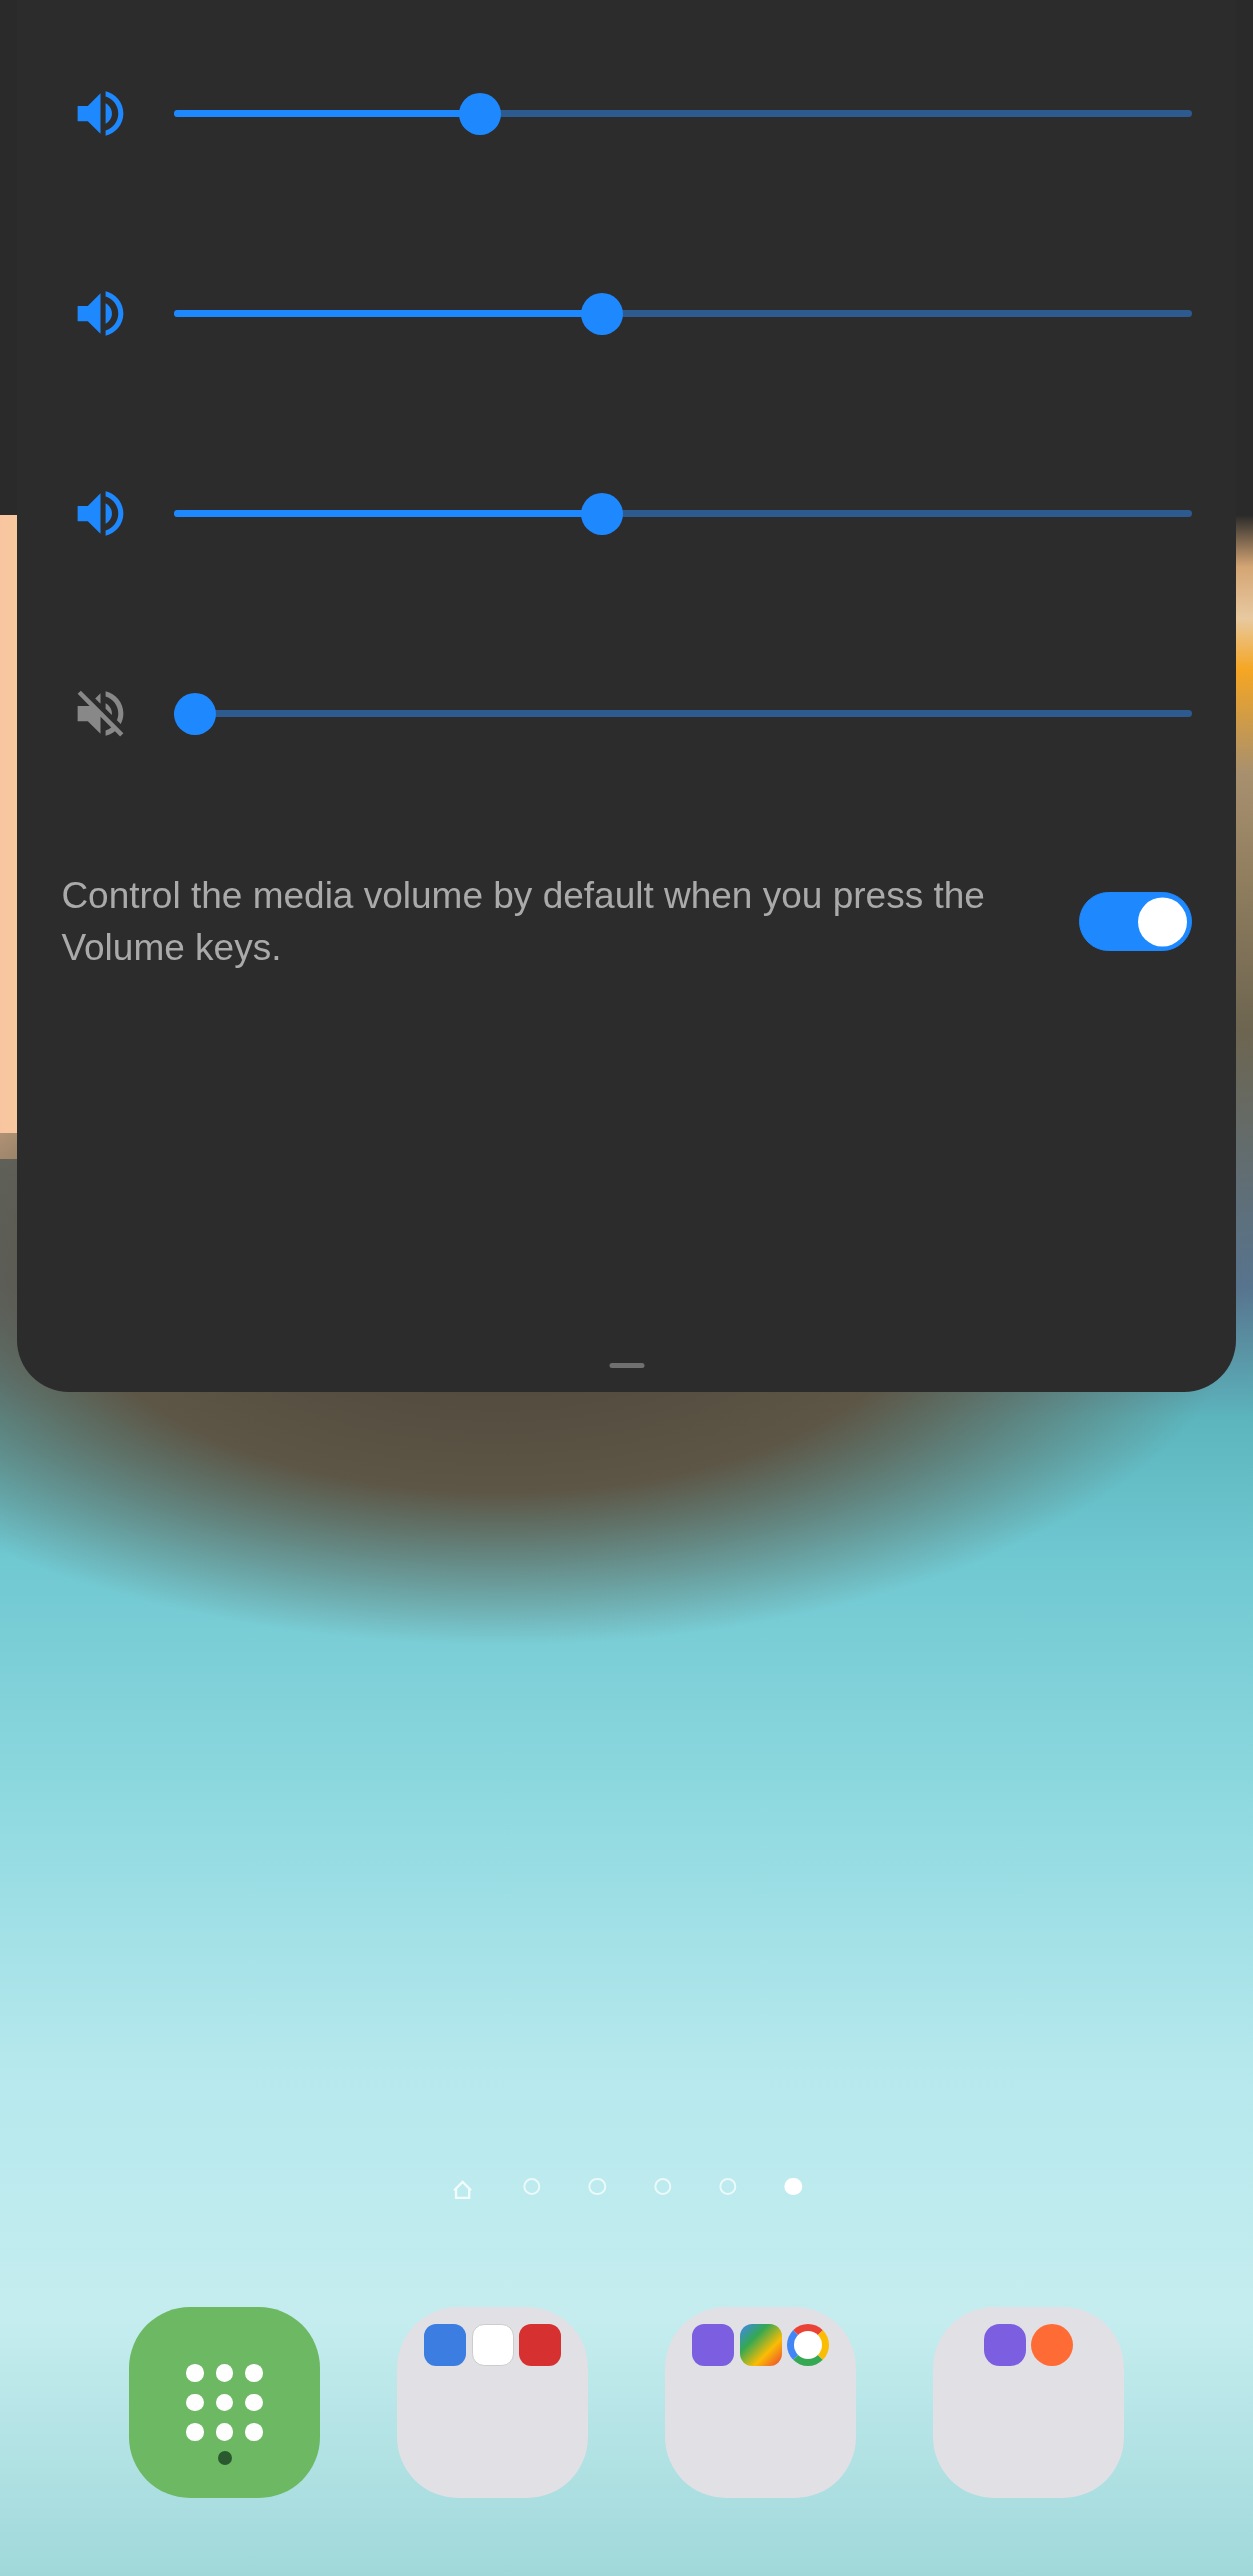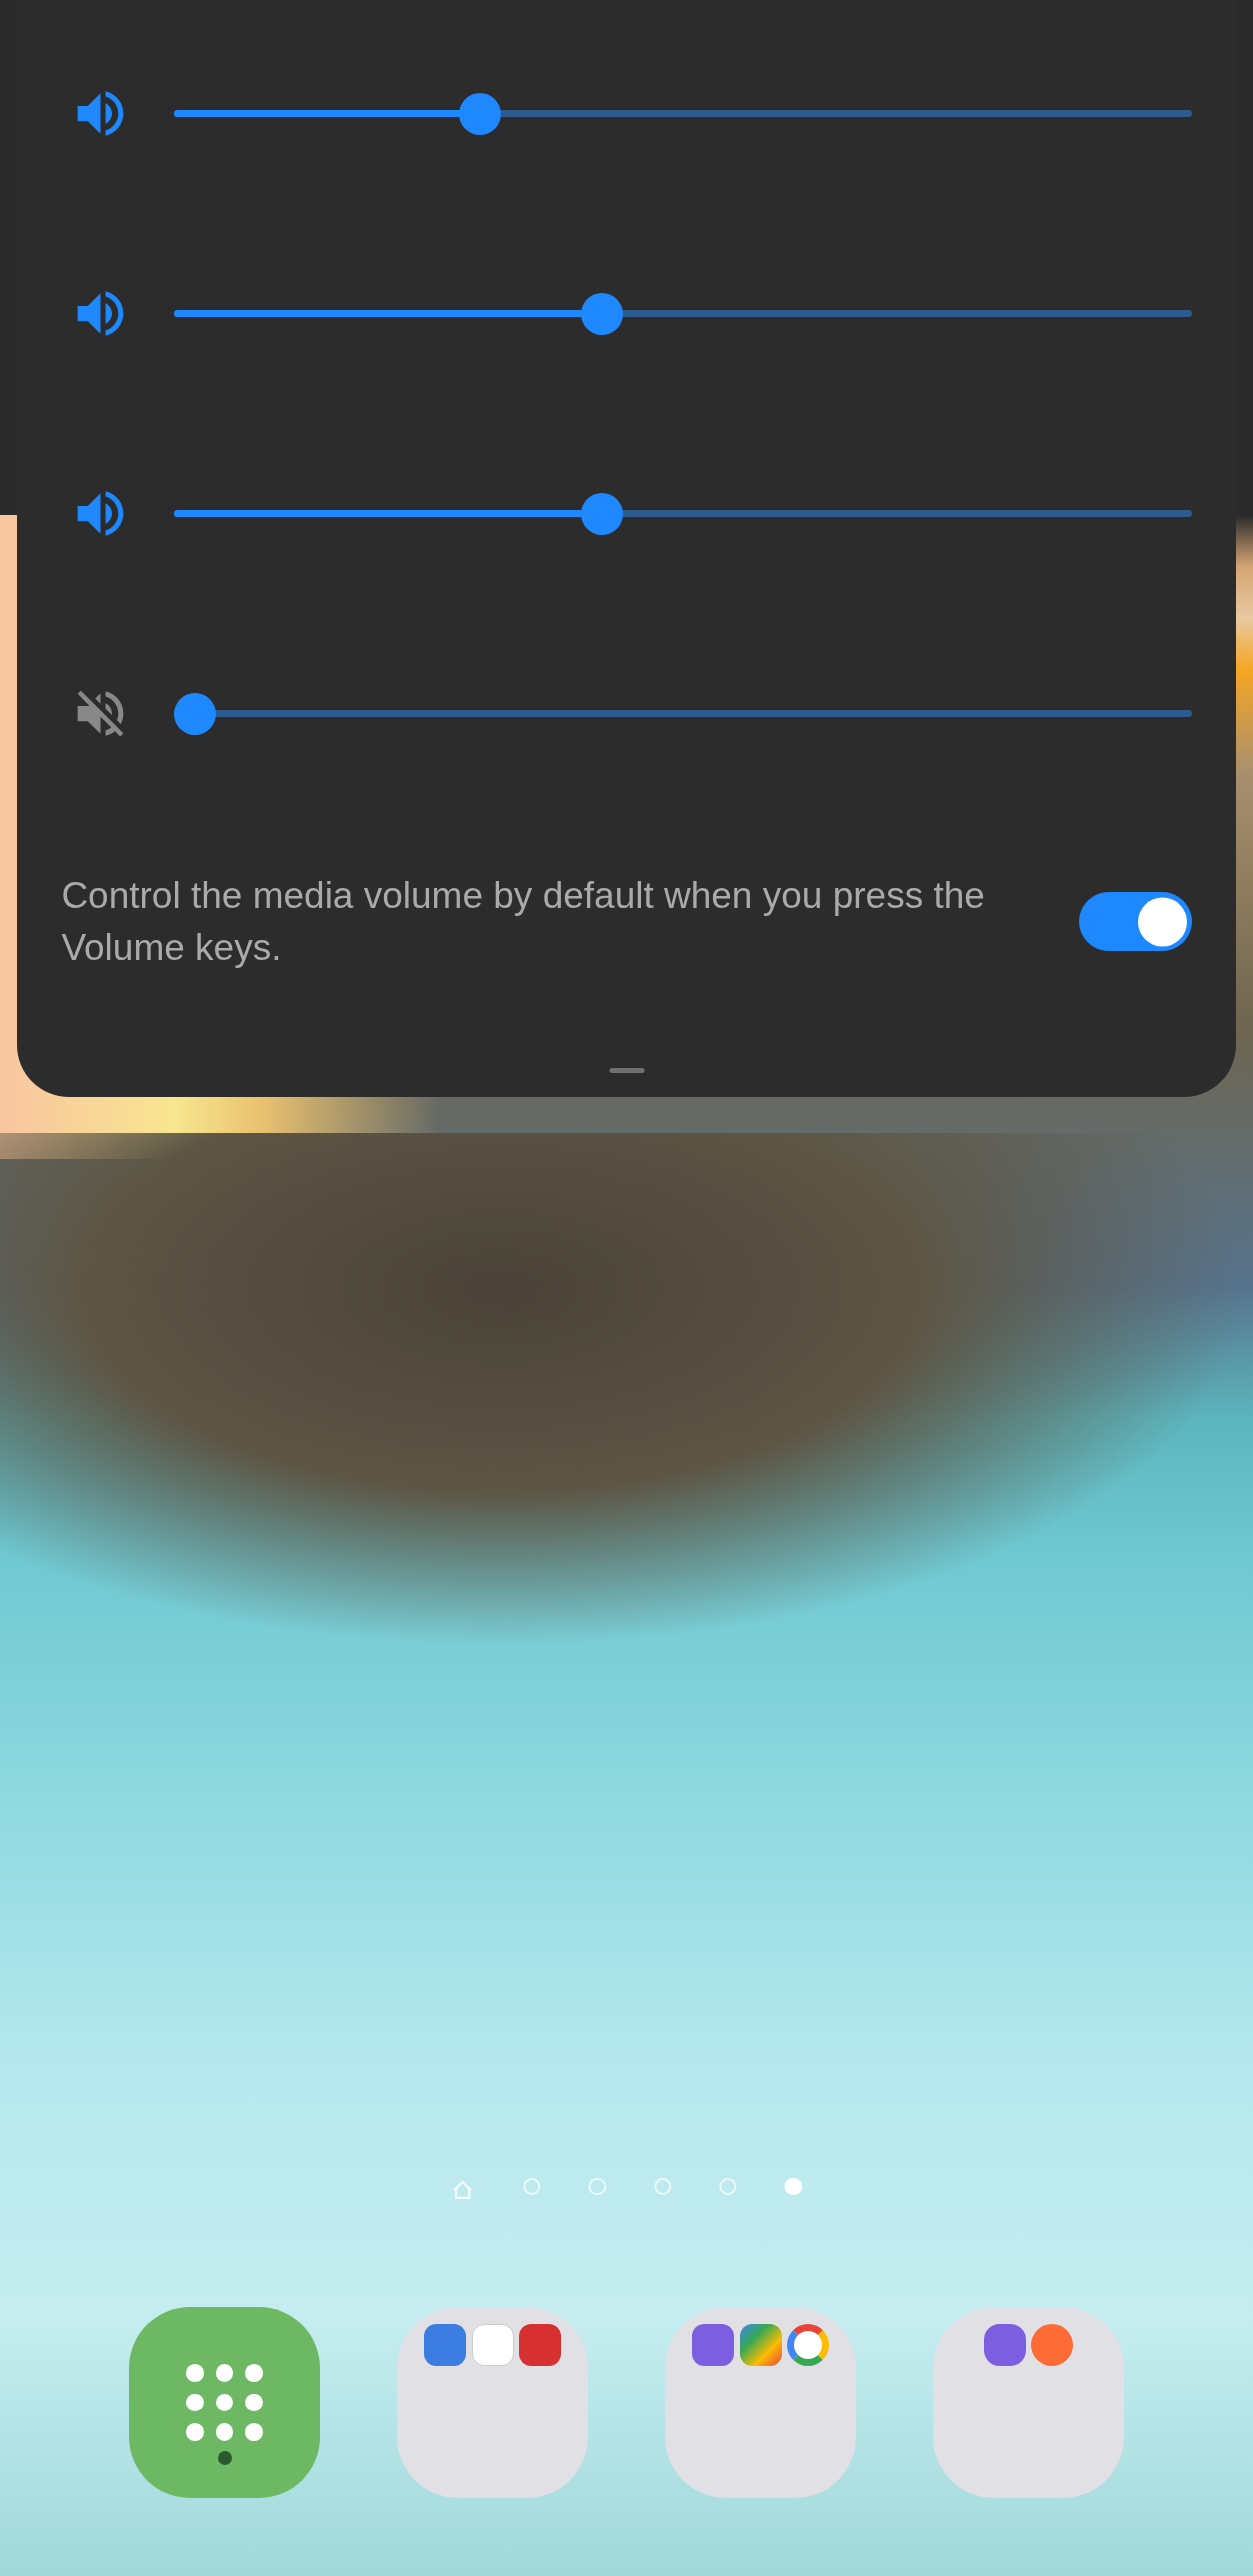--- a/index.html
+++ b/index.html
@@ -50,21 +50,21 @@
       width: 35%;
       height: 25%;
       background: linear-gradient(to right, #f8c5a0 0%, #f8e68f 40%, #e8c070 60%, transparent 100%);
       z-index: 2;
     }
     .volume-panel {
       position: absolute;
       top: 0;
       left: 17.4px;
       right: 17.4px;
-      height: 1097px;
+      height: 1392px;
       background: #2c2c2c;
       border-radius: 0 0 52px 52px;
       z-index: 10;
       padding: 70px 44px 35px 44px;
     }
     .slider-row {
       display: flex;
       align-items: center;
       height: 87px;
       margin-bottom: 113px;

